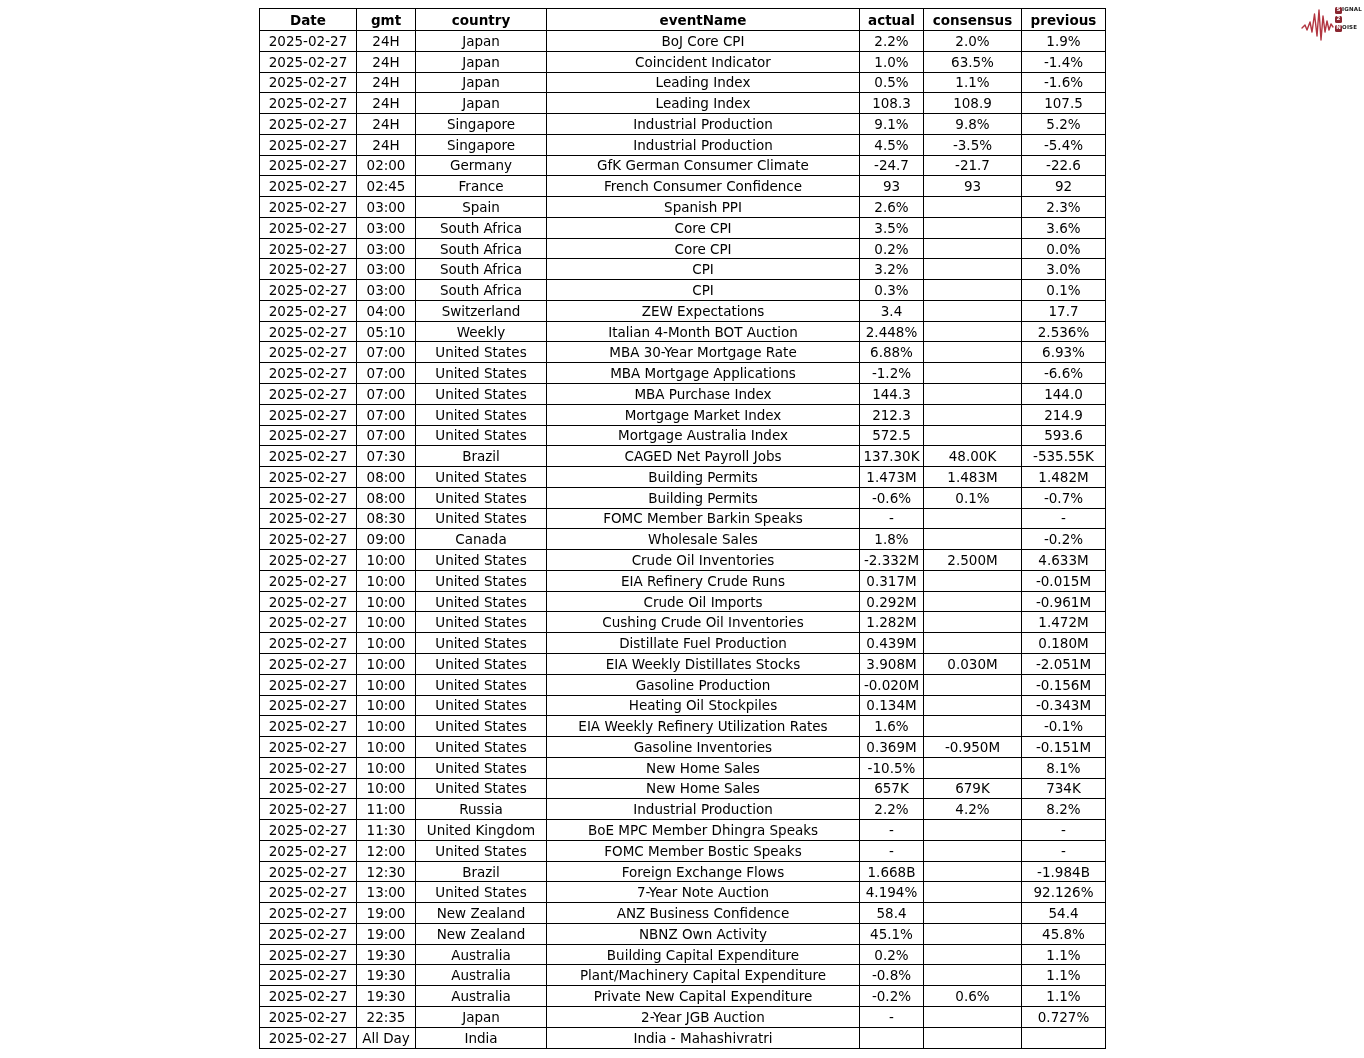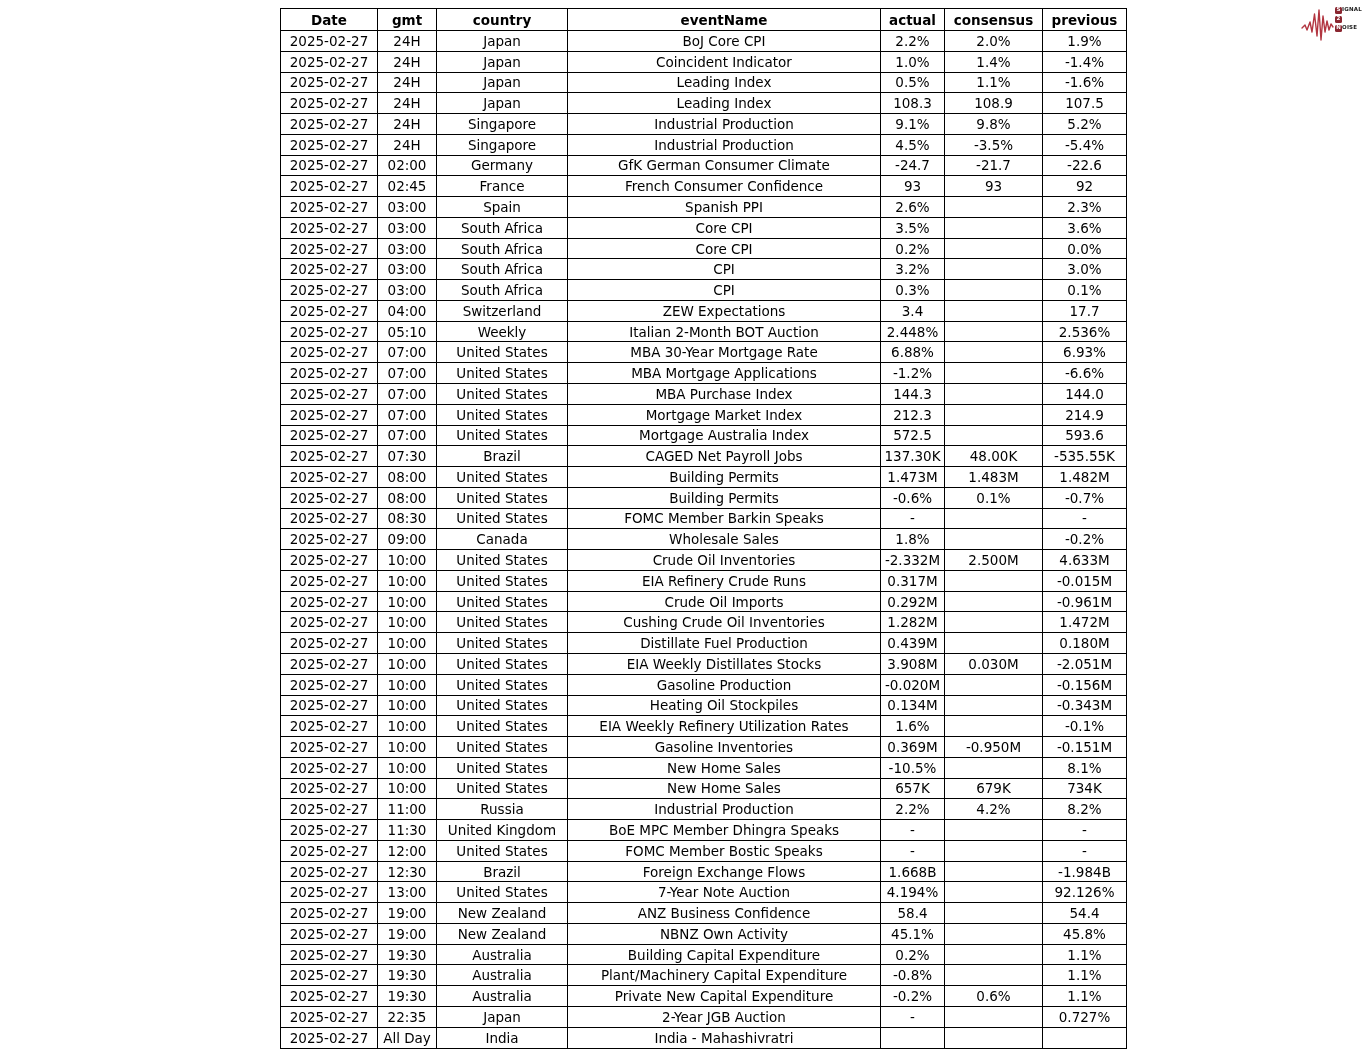--- a/index.html
+++ b/index.html
@@ -8,21 +8,20 @@
     background: #ffffff;
     font-family: "DejaVu Sans", "Liberation Sans", sans-serif;
     position: relative;
     overflow: hidden;
   }
   .table-wrap {
     position: absolute;
     left: 259px;
     top: 8px;
     width: 846px;
-    margin-left: 21px;
   }
   table.events {
     border-collapse: collapse;
     table-layout: fixed;
     width: 846px;
     font-size: 13.5px;
     color: #000000;
   }
   table.events th, table.events td {
     border: 1px solid #000000;
@@ -105,21 +104,21 @@
           <td>2.2%</td>
           <td>2.0%</td>
           <td>1.9%</td>
         </tr>
         <tr>
           <td>2025-02-27</td>
           <td>24H</td>
           <td>Japan</td>
           <td>Coincident Indicator</td>
           <td>1.0%</td>
-          <td>1.4%</td>
+          <td>63.5%</td>
           <td>-1.4%</td>
         </tr>
         <tr>
           <td>2025-02-27</td>
           <td>24H</td>
           <td>Japan</td>
           <td>Leading Index</td>
           <td>0.5%</td>
           <td>1.1%</td>
           <td>-1.6%</td>
@@ -220,21 +219,21 @@
           <td>Switzerland</td>
           <td>ZEW Expectations</td>
           <td>3.4</td>
           <td></td>
           <td>17.7</td>
         </tr>
         <tr>
           <td>2025-02-27</td>
           <td>05:10</td>
           <td>Weekly</td>
-          <td>Italian 2-Month BOT Auction</td>
+          <td>Italian 4-Month BOT Auction</td>
           <td>2.448%</td>
           <td></td>
           <td>2.536%</td>
         </tr>
         <tr>
           <td>2025-02-27</td>
           <td>07:00</td>
           <td>United States</td>
           <td>MBA 30-Year Mortgage Rate</td>
           <td>6.88%</td>

